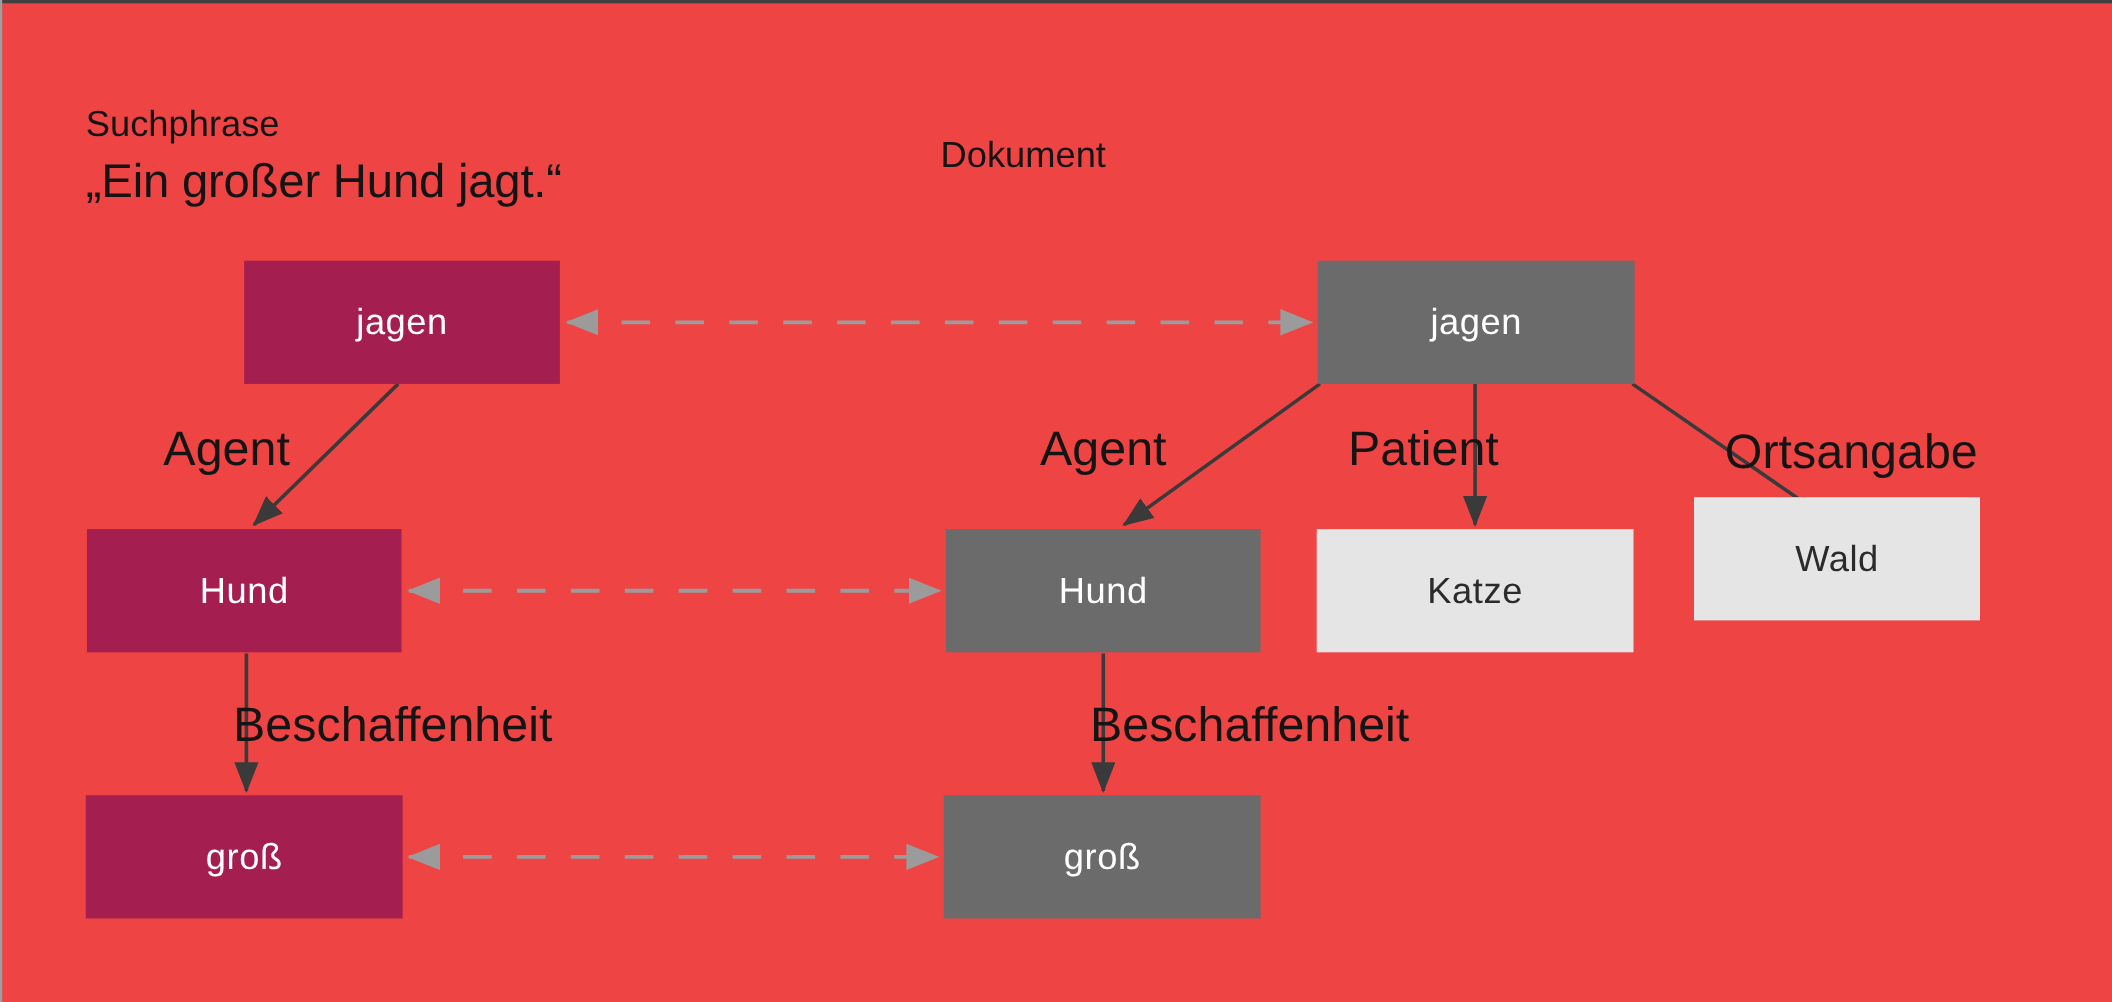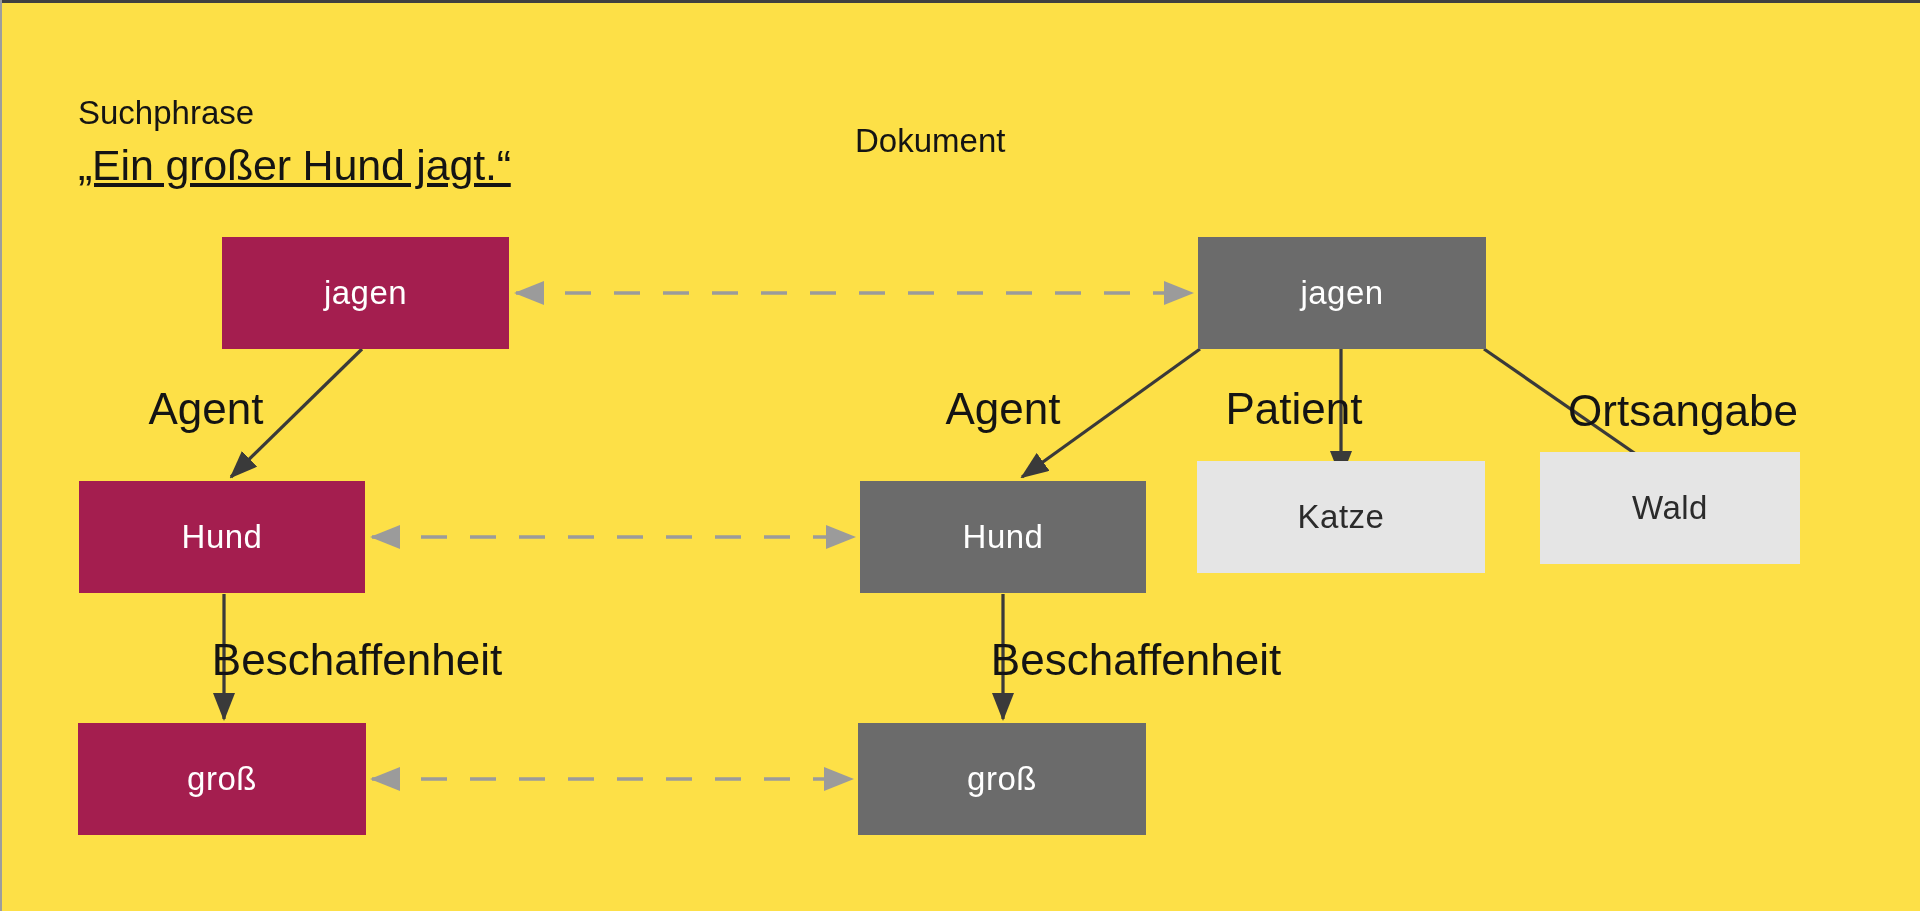--- a/index.html
+++ b/index.html
@@ -1,29 +1,29 @@
 <!DOCTYPE html>
 <html><head>
 <meta charset="utf-8">
 <style>
   html,body{margin:0;padding:0;background:#ffffff;}
   .canvas{
     position:relative;
     width:1920px;height:911px;
-    background:#fde047;
+    background:#ef4444;
     overflow:hidden;
     font-family:"Liberation Sans", sans-serif;
     color:#1a1a1a;
   }
   .top-edge{position:absolute;left:0;top:0;width:1920px;height:3px;background:#404040;}
   .left-edge{position:absolute;left:0;top:0;width:2px;height:911px;background:#9d9d9d;}
 
   .hdr{position:absolute;}
   .hdr-label{font-size:33px;line-height:1.15;color:#141414;}
-  .hdr-sentence{font-size:43px;line-height:1.2;color:#141414;margin-top:8px;letter-spacing:-0.2px;text-decoration:underline;}
+  .hdr-sentence{font-size:43px;line-height:1.2;color:#141414;margin-top:8px;letter-spacing:-0.2px;}
   .hdr-search{left:78px;top:94px;}
   .hdr-doc{left:855px;top:102px;margin-top:20px;}
 
   .arrows{position:absolute;left:0;top:0;width:1920px;height:911px;pointer-events:none;}
 
   .node{
     position:absolute;
     display:flex;align-items:center;justify-content:center;
     font-size:33px;letter-spacing:0.5px;
   }
@@ -79,21 +79,21 @@
     <line x1="372" y1="537" x2="854" y2="537" stroke="#9B9B9B" stroke-width="3.5" stroke-dasharray="26 23" marker-start="url(#ah-gray-start)" marker-end="url(#ah-gray-end)"></line>
     <line x1="372" y1="779" x2="852" y2="779" stroke="#9B9B9B" stroke-width="3.5" stroke-dasharray="26 23" marker-start="url(#ah-gray-start)" marker-end="url(#ah-gray-end)"></line>
   </svg>
 
   <div class="node crimson" style="left:222px;top:237px;width:287px;height:112px">jagen</div>
   <div class="node crimson" style="left:79px;top:481px;width:286px;height:112px">Hund</div>
   <div class="node crimson" style="left:78px;top:723px;width:288px;height:112px">groß</div>
 
   <div class="node darkgray" style="left:1198px;top:237px;width:288px;height:112px">jagen</div>
   <div class="node darkgray" style="left:860px;top:481px;width:286px;height:112px">Hund</div>
-  <div class="node lightgray" style="left:1197px;top:461px;width:288px;height:112px">Katze</div>
+  <div class="node lightgray" style="left:1197px;top:481px;width:288px;height:112px">Katze</div>
   <div class="node lightgray" style="left:1540px;top:452px;width:260px;height:112px">Wald</div>
   <div class="node darkgray" style="left:858px;top:723px;width:288px;height:112px">groß</div>
 
   <div class="edge-label" style="left:206px;top:409px">Agent</div>
   <div class="edge-label" style="left:357px;top:660px">Beschaffenheit</div>
   <div class="edge-label" style="left:1003px;top:409px">Agent</div>
   <div class="edge-label" style="left:1294px;top:409px">Patient</div>
   <div class="edge-label" style="left:1683px;top:411px">Ortsangabe</div>
   <div class="edge-label" style="left:1136px;top:660px">Beschaffenheit</div>
 

